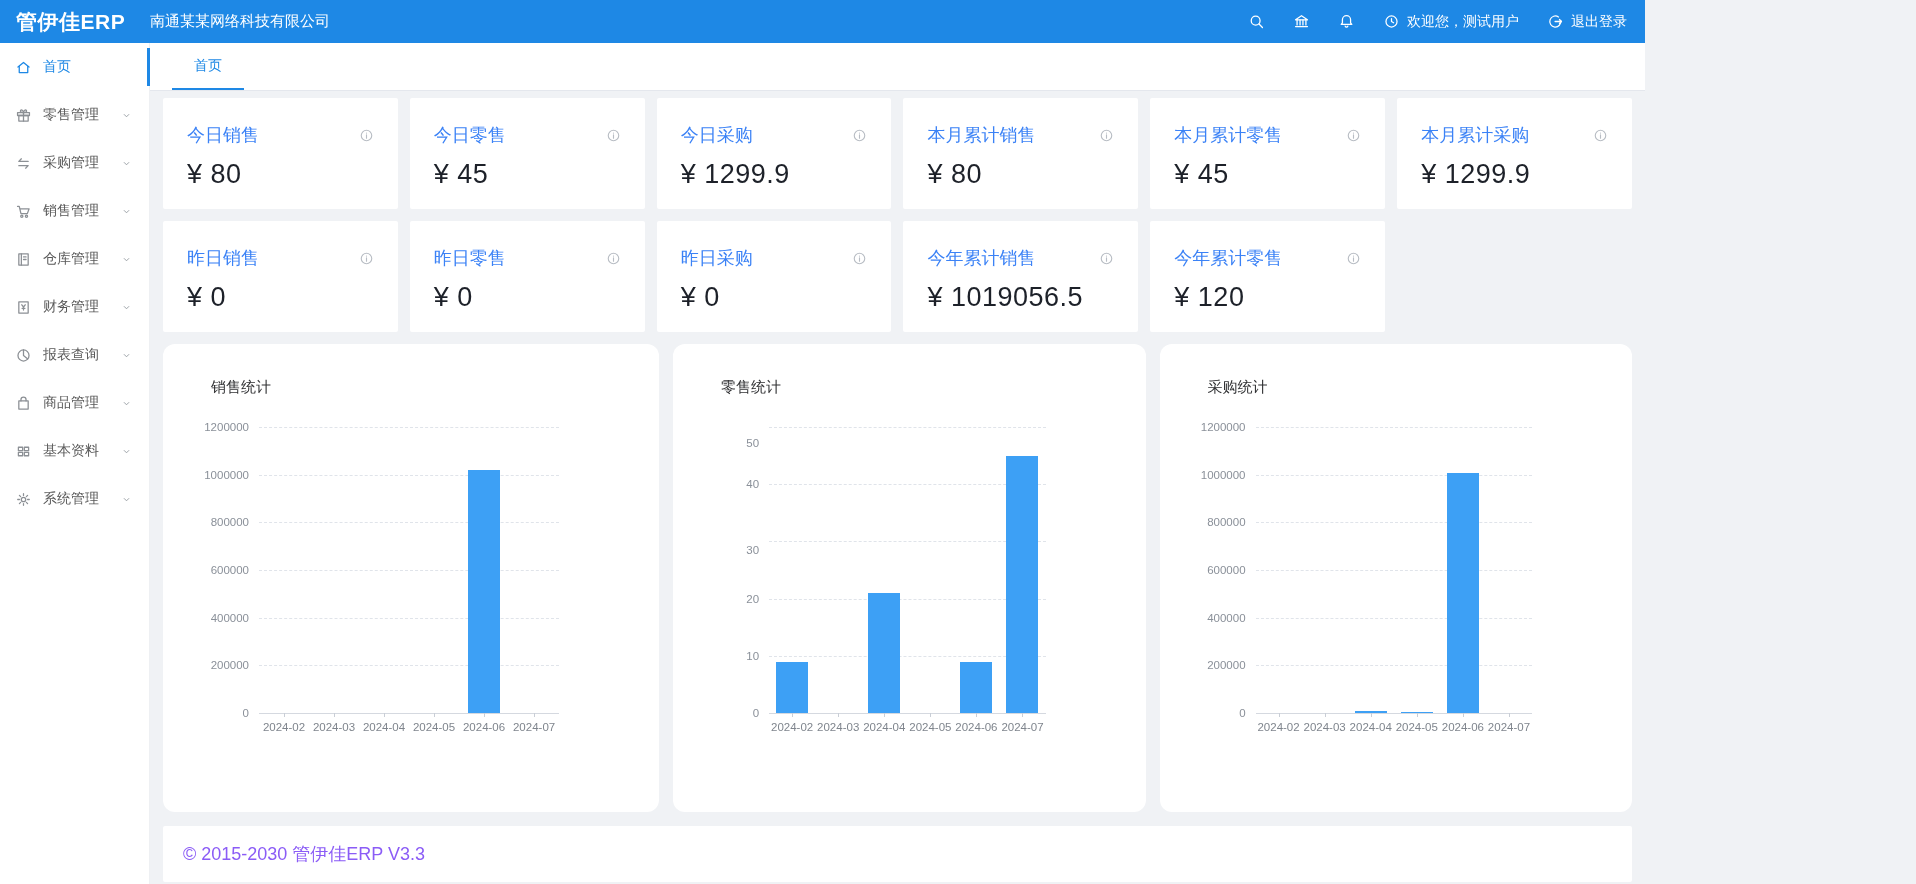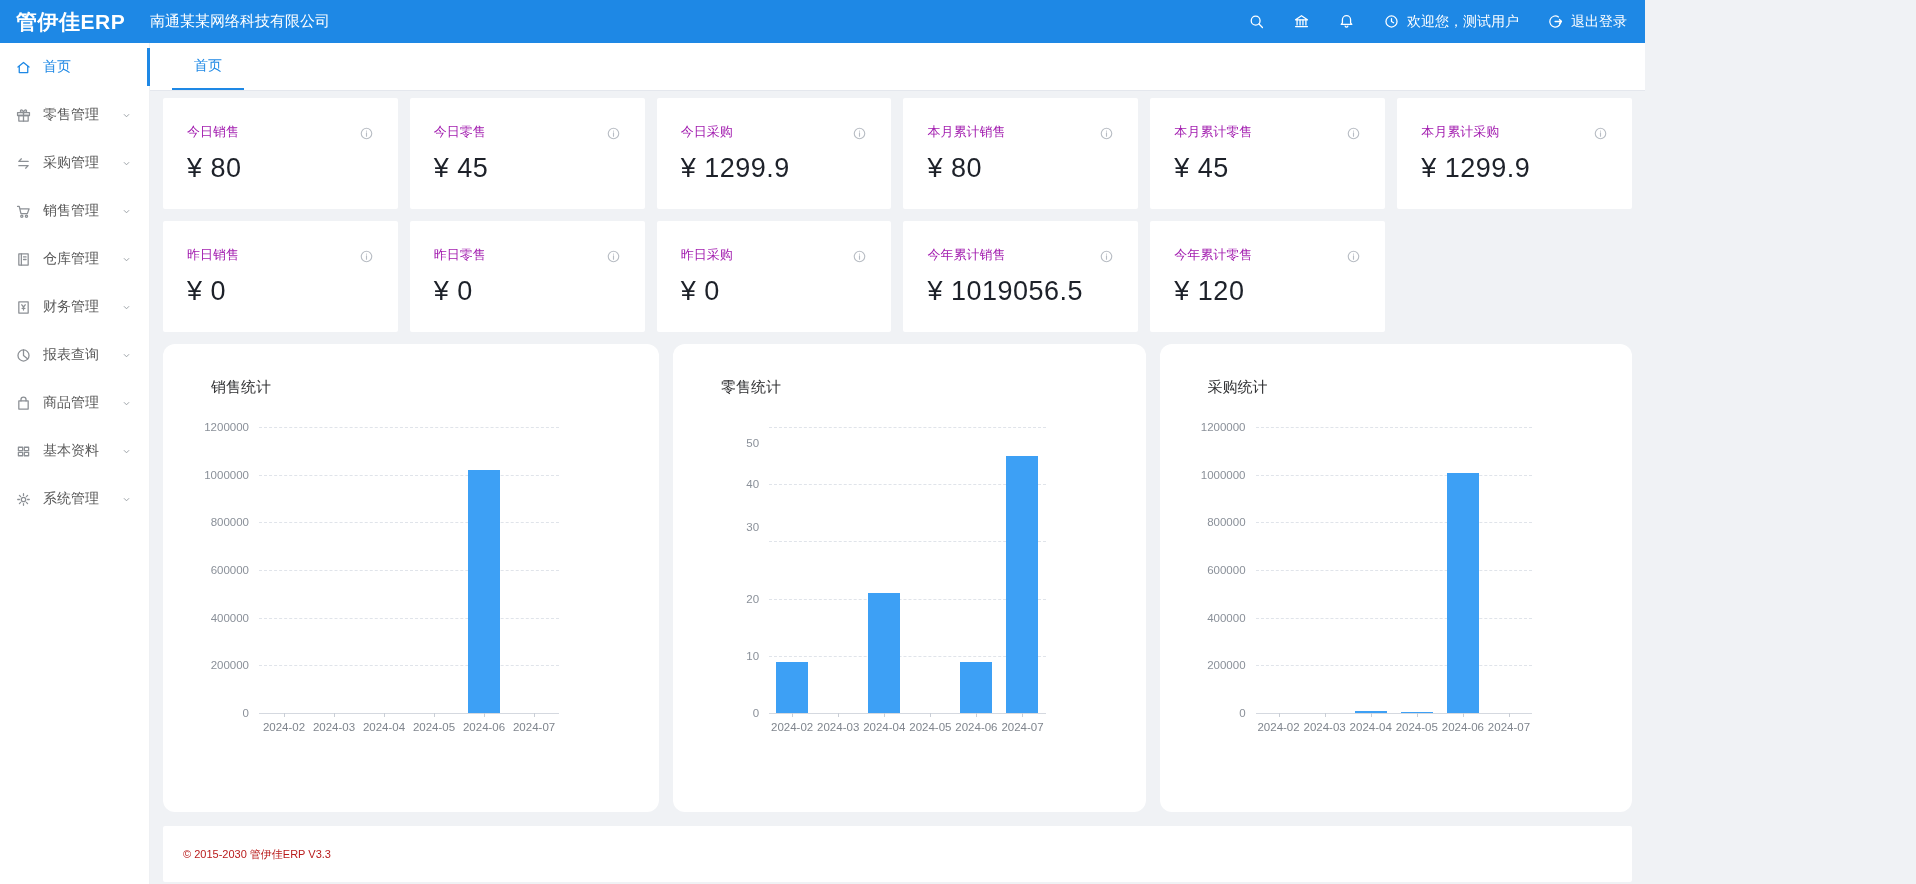--- a/index.html
+++ b/index.html
@@ -29,42 +29,42 @@
 
   .main{flex:1;display:flex;flex-direction:column;background:#f0f2f5;min-width:0;}
   .tabbar{height:47px;flex:0 0 47px;background:#fff;border-bottom:1px solid #e4e7ed;display:flex;align-items:stretch;}
   .tab{margin-left:22px;padding:0 22px;display:flex;align-items:center;font-size:14px;color:#1e88e5;border-bottom:2px solid #1e88e5;cursor:pointer;}
 
   .content{flex:1;padding:7px 13px 0;overflow:hidden;}
 
   
   .cards{display:grid;grid-template-columns:repeat(6,1fr);gap:12px;}
   .card{background:#fff;height:111px;box-sizing:border-box;padding:25px 24px;border-radius:2px;}
-  .card-top{display:flex;justify-content:space-between;align-items:flex-end;color:#a21caf;font-size:13px;}
+  .card-top{display:flex;justify-content:space-between;align-items:center;color:#3b82f6;font-size:18px;}
   .card-top .info{font-size:15px;color:#b8bdc4;cursor:pointer;}
   .card-val{margin-top:12px;font-size:27px;color:#1d2129;letter-spacing:.5px;white-space:nowrap;}
 
   
   .charts{display:grid;grid-template-columns:1.05fr 1fr 1fr;gap:14px;margin-top:12px;height:468px;}
   .panel{background:#fff;border-radius:12px;box-sizing:border-box;padding:34px 40px 0 48px;overflow:hidden;}
   .chart-title{font-size:15px;color:#303133;}
   .plot{position:relative;height:286px;margin:30px 60px 0 48px;}
   .gl{position:absolute;left:0;right:0;border-top:1px dashed #e0e4ea;}
   .gl.base{border-top:1px solid #d5d9e0;}
   .ytick{position:absolute;right:calc(100% + 10px);transform:translateY(-50%);font-size:11.5px;color:#8a9099;white-space:nowrap;}
   .bar{position:absolute;bottom:0;width:32px;}
   .xt{position:absolute;top:100%;width:1px;height:4px;background:#c9ced6;}
   .xrow{display:flex;margin:8px 60px 0 48px;}
   .xl{flex:1;text-align:center;font-size:11.5px;color:#7f858d;white-space:nowrap;}
 
   
   .footer{margin-top:14px;background:#fff;height:56px;border-radius:2px;display:flex;align-items:center;justify-content:space-between;padding:0 20px;}
   .badges{display:flex;gap:10px;}
   .badge{font-size:12px;color:#409eff;background:#ecf5ff;border:1px solid #a7d4fb;border-radius:4px;padding:4px 9px;white-space:nowrap;}
-  .copyright{color:#b91c1c;font-size:11px;padding-right:8px;white-space:nowrap;}
+  .copyright{color:#8b5cf6;font-size:18px;padding-right:8px;white-space:nowrap;}
 </style>
 </head>
 <body>
 
 <div class="app">
 
   <div class="topbar">
     <div class="logo">管伊佳ERP</div>
     <div class="company">南通某某网络科技有限公司</div>
     <div class="tb-right">
@@ -430,21 +430,21 @@
             <div class="panel">
               <div class="chart-title">零售统计</div>
               <div class="plot">
                 <div class="gl base" style="top: 286px;"></div>
                 <span class="ytick" style="top: 286px;">0</span>
                 <div class="gl" style="top: 228.8px;"></div>
                 <span class="ytick" style="top: 228.8px;">10</span>
                 <div class="gl" style="top: 171.6px;"></div>
                 <span class="ytick" style="top: 171.6px;">20</span>
                 <div class="gl" style="top: 114.4px;"></div>
-                <span class="ytick" style="top: 100px;">30</span>
+                <span class="ytick" style="top: 123px;">30</span>
                 <div class="gl" style="top: 57.2px;"></div>
                 <span class="ytick" style="top: 57.2px;">40</span>
                 <div class="gl" style="top: 0px;"></div>
                 <span class="ytick" style="top: 16px;">50</span>
                 <div class="bar" style="height: 51px; left: calc(8.33333% - 16px); background: rgb(61, 160, 245);"></div>
                 <div class="xt" style="left: 8.33333%;"></div>
                 <div class="xt" style="left: 25%;"></div>
                 <div class="bar" style="height: 120px; left: calc(41.6667% - 16px); background: rgb(61, 160, 245);"></div>
                 <div class="xt" style="left: 41.6667%;"></div>
                 <div class="xt" style="left: 58.3333%;"></div>

